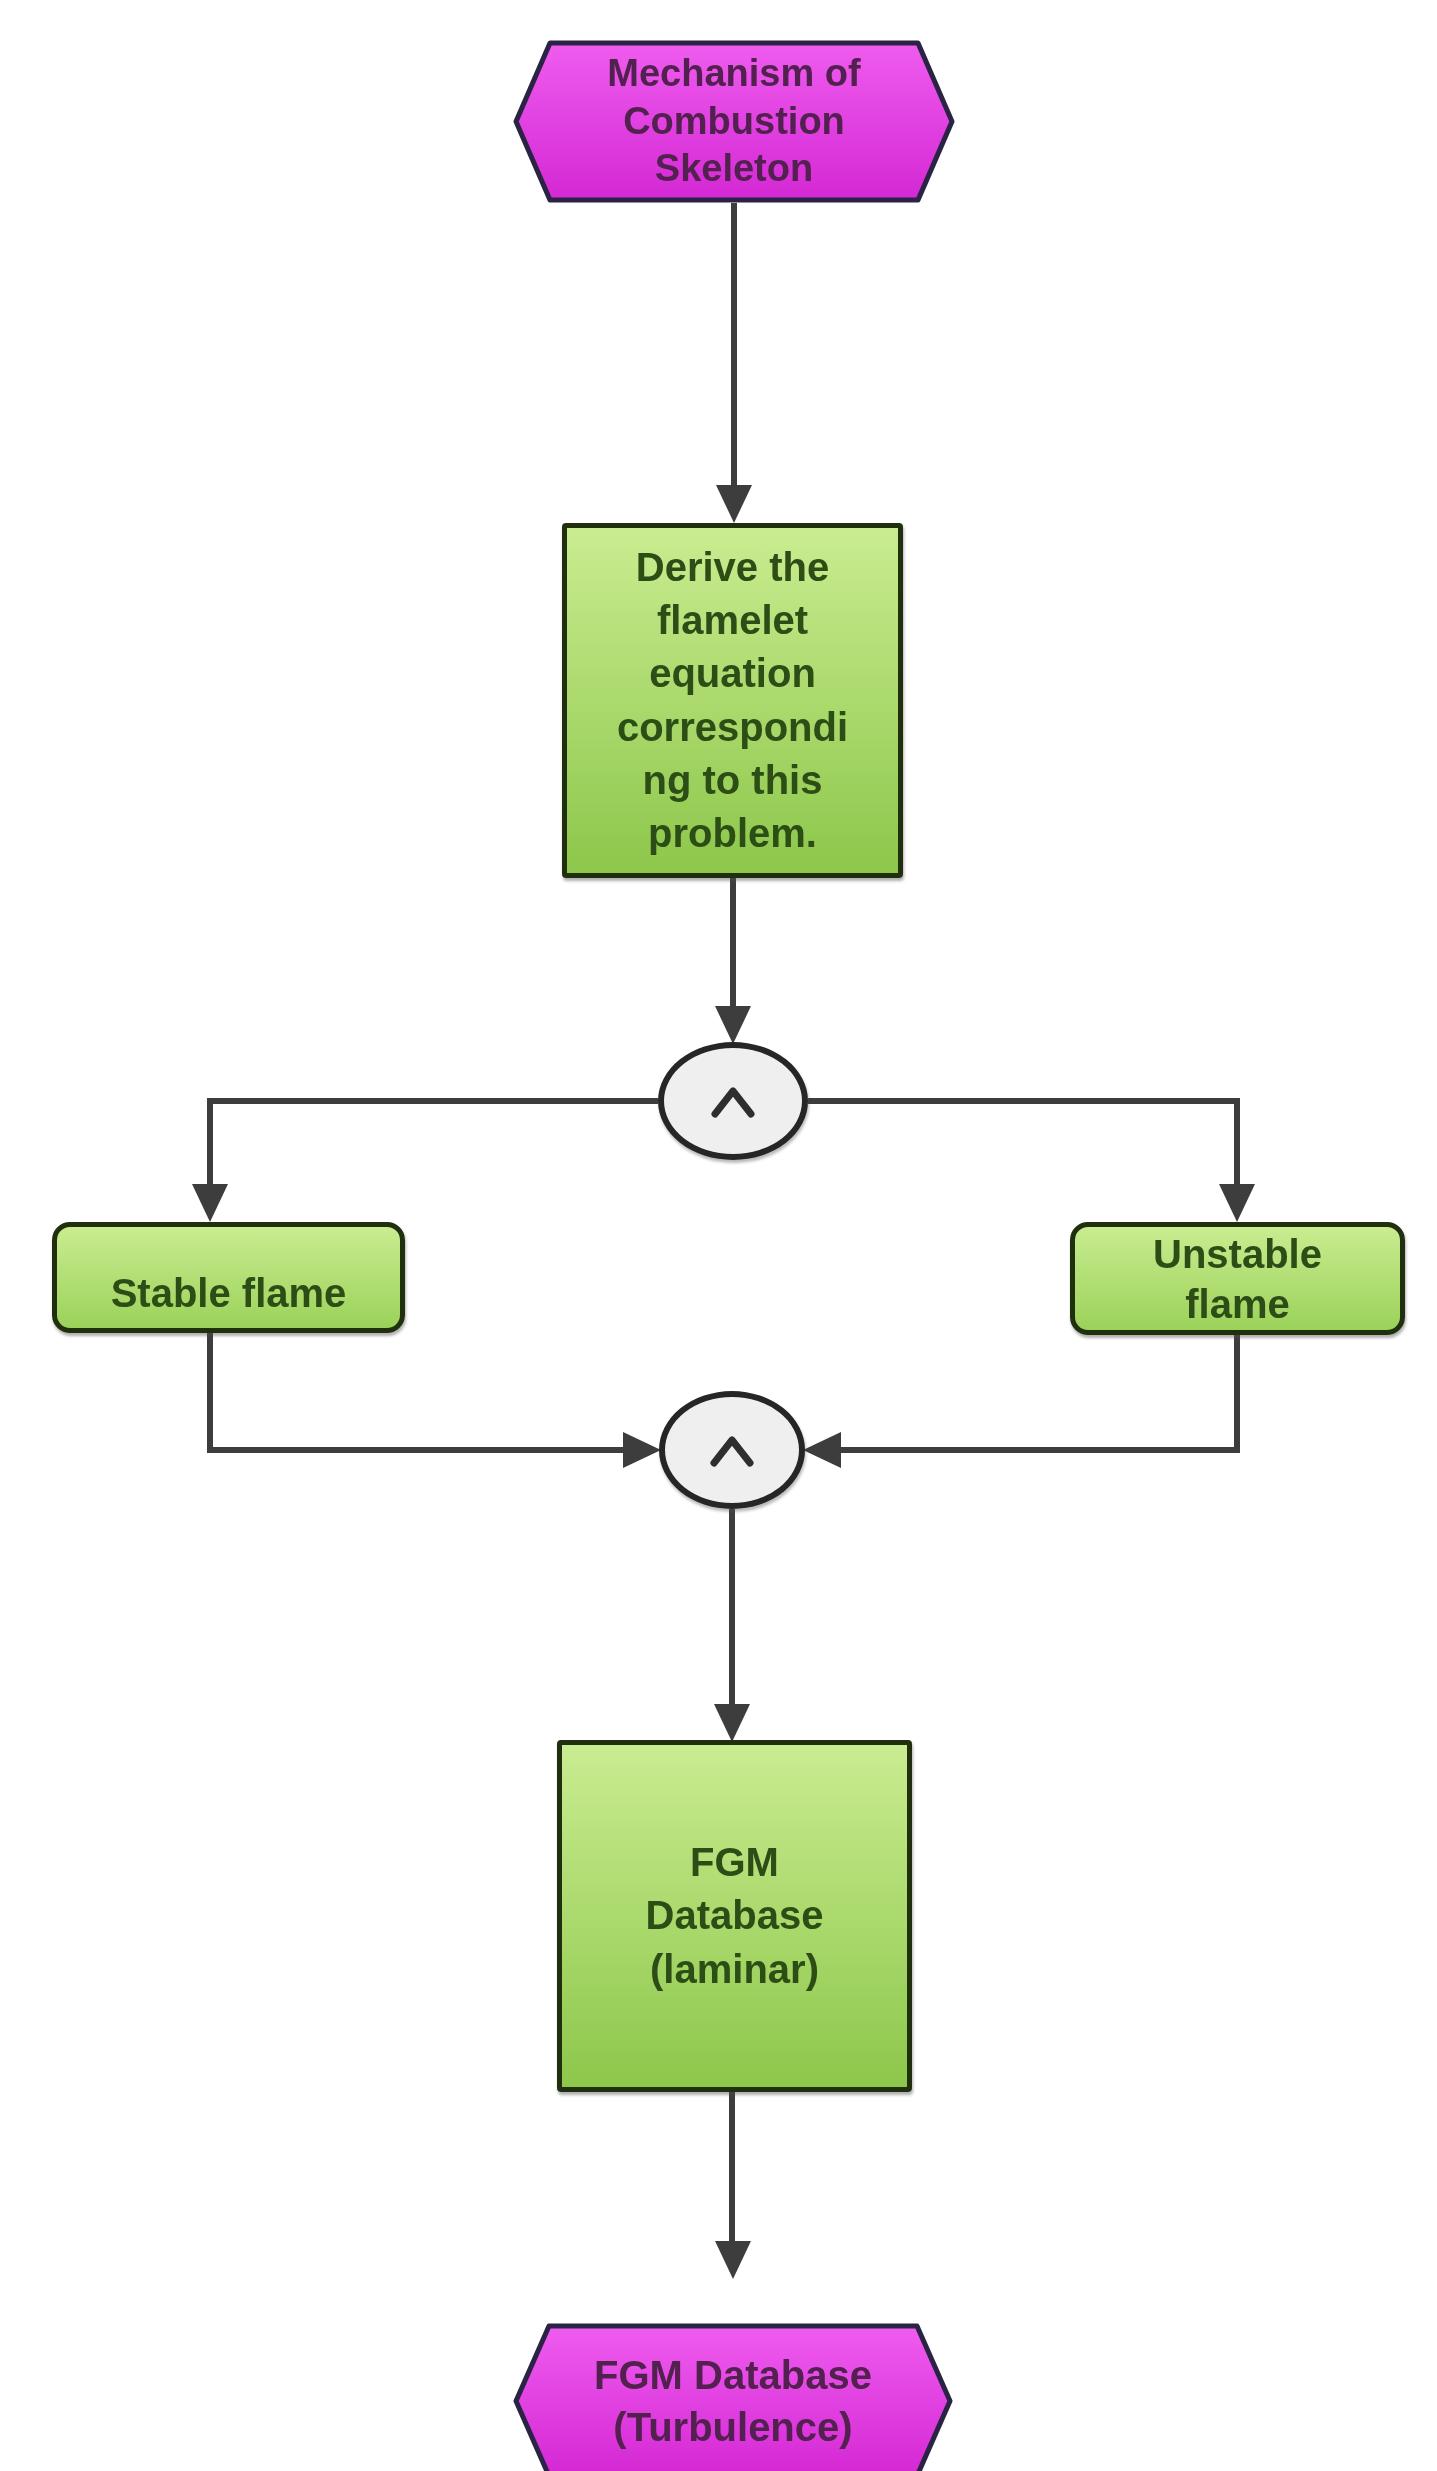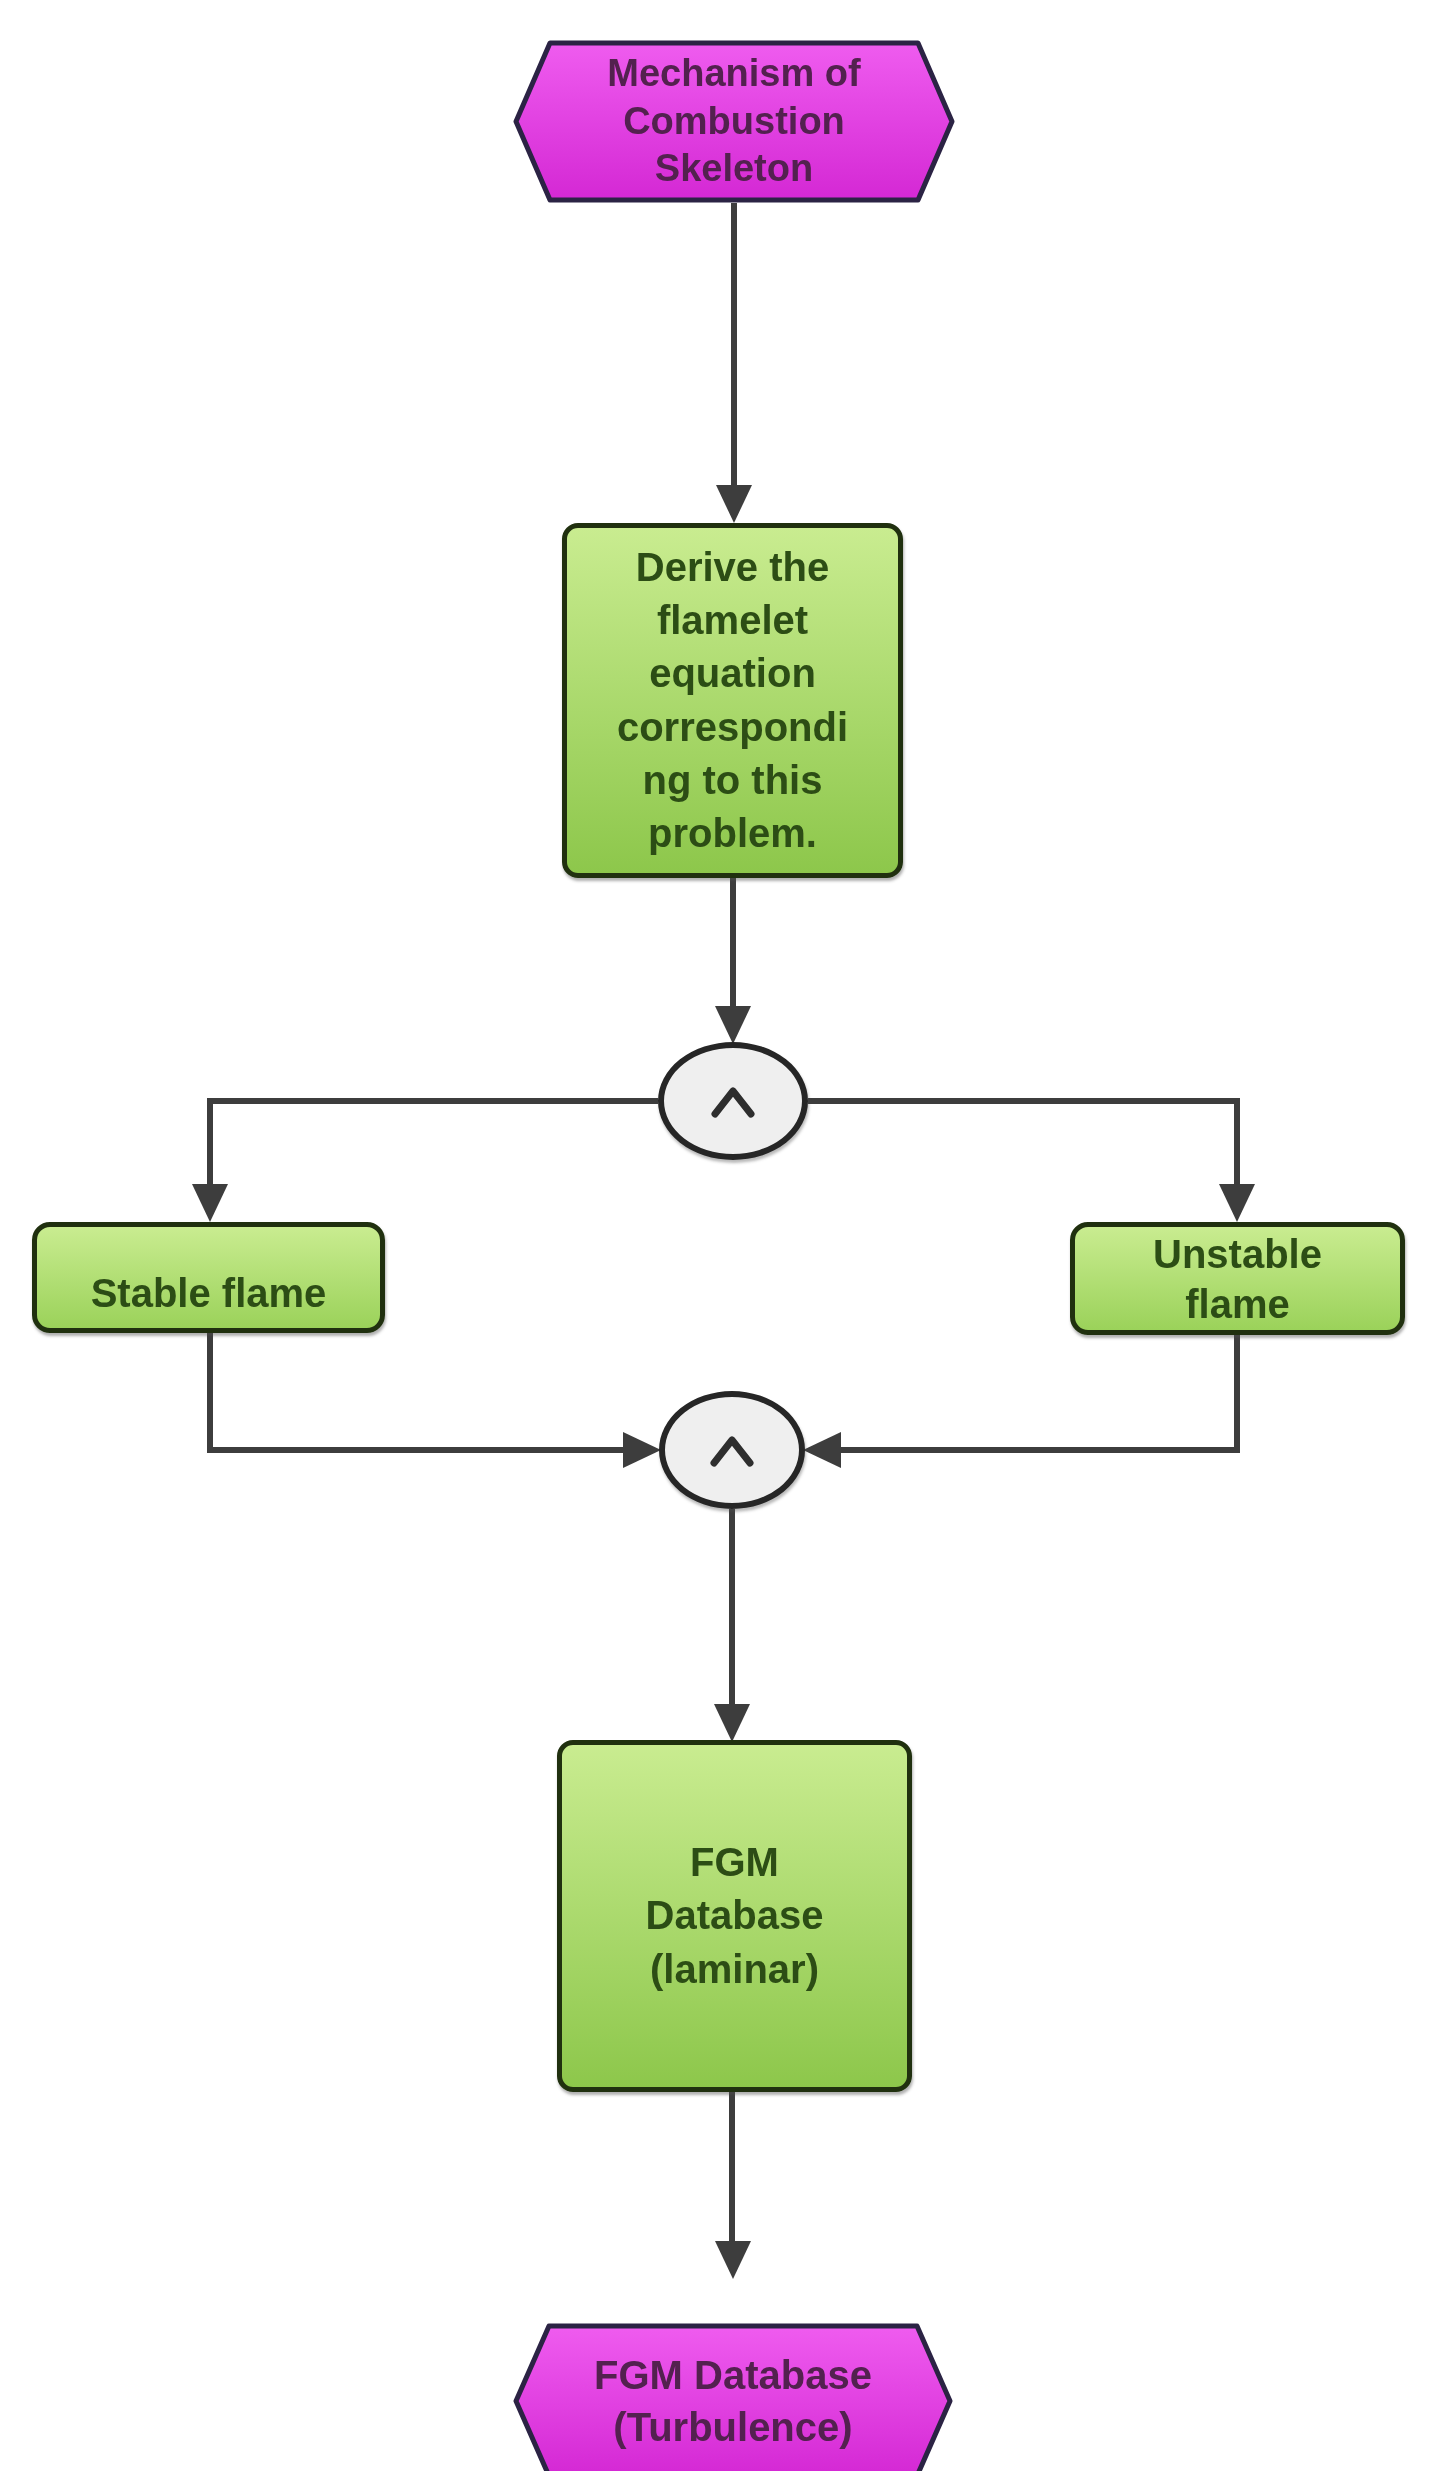--- a/index.html
+++ b/index.html
@@ -26,40 +26,40 @@
     text-align: center; white-space: pre-line; font-weight: bold;
     color: var(--magenta-text, #53214f);
   }
   .hex-top .label { font-size: 38px; line-height: 1.26; }
   .hex-bottom .label { font-size: 40px; line-height: 1.3; }
 
   
   .rect-node {
     background: linear-gradient(to bottom, var(--green-top, #c9ec90), var(--green-bottom, #8dc74b));
     border: 5px solid var(--green-border, #20300f);
-    border-radius: 16px;
+    border-radius: 4px;
     display: flex; align-items: center; justify-content: center;
     text-align: center; white-space: pre-line; font-weight: bold;
     color: var(--green-text, #2c4d15);
     font-size: 40px; line-height: 1.33;
     box-shadow: 1px 3px 3px rgba(80,80,80,0.45);
   }
 
   
   .round-node {
     background: linear-gradient(to bottom, var(--green-top, #c9ec90), #9bd25a);
     border: 5px solid var(--green-border, #20300f);
     border-radius: 18px;
     display: flex; align-items: center; justify-content: center;
     text-align: center; white-space: pre-line; font-weight: bold;
     color: var(--green-text, #2c4d15);
     font-size: 40px; line-height: 1.25;
     box-shadow: 1px 3px 3px rgba(80,80,80,0.45);
   }
-  .round-node.bottom-text { align-items: flex-end; padding-bottom: 10px; }
+  .round-node.bottom-text { align-items: flex-end; padding-bottom: 10px; margin-left: 20px; }
 
   
   .junction {
     background: #efefef;
     border: 6px solid var(--junction-border, #262626);
     border-radius: 50%;
     display: flex; align-items: center; justify-content: center;
     box-shadow: 1px 3px 3px rgba(80,80,80,0.4);
   }
 </style>

